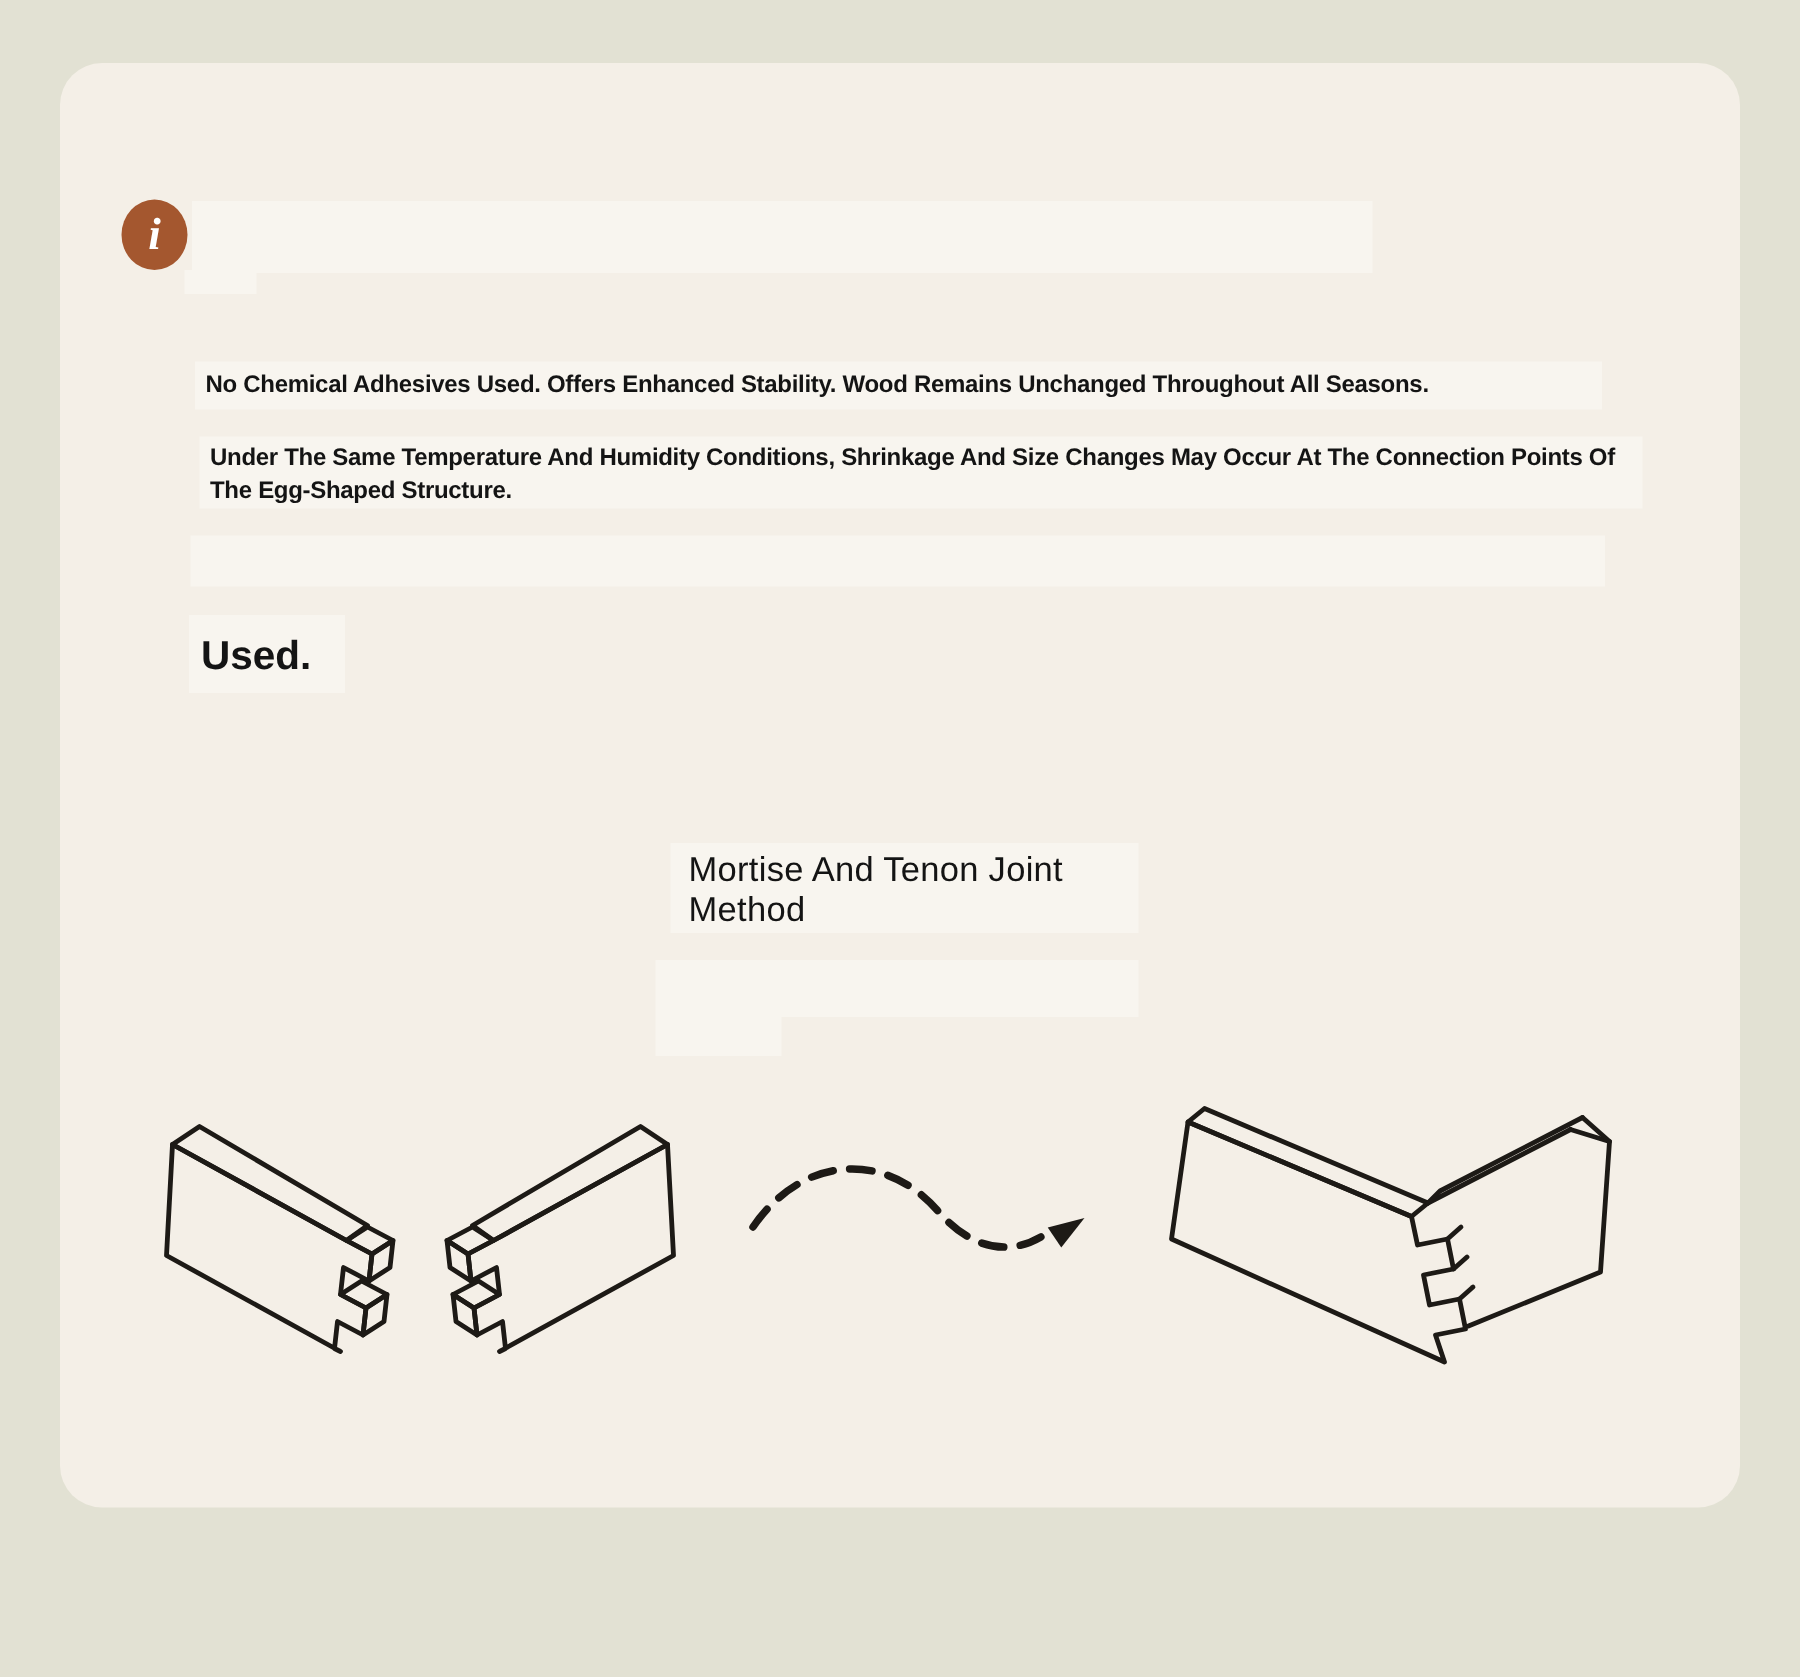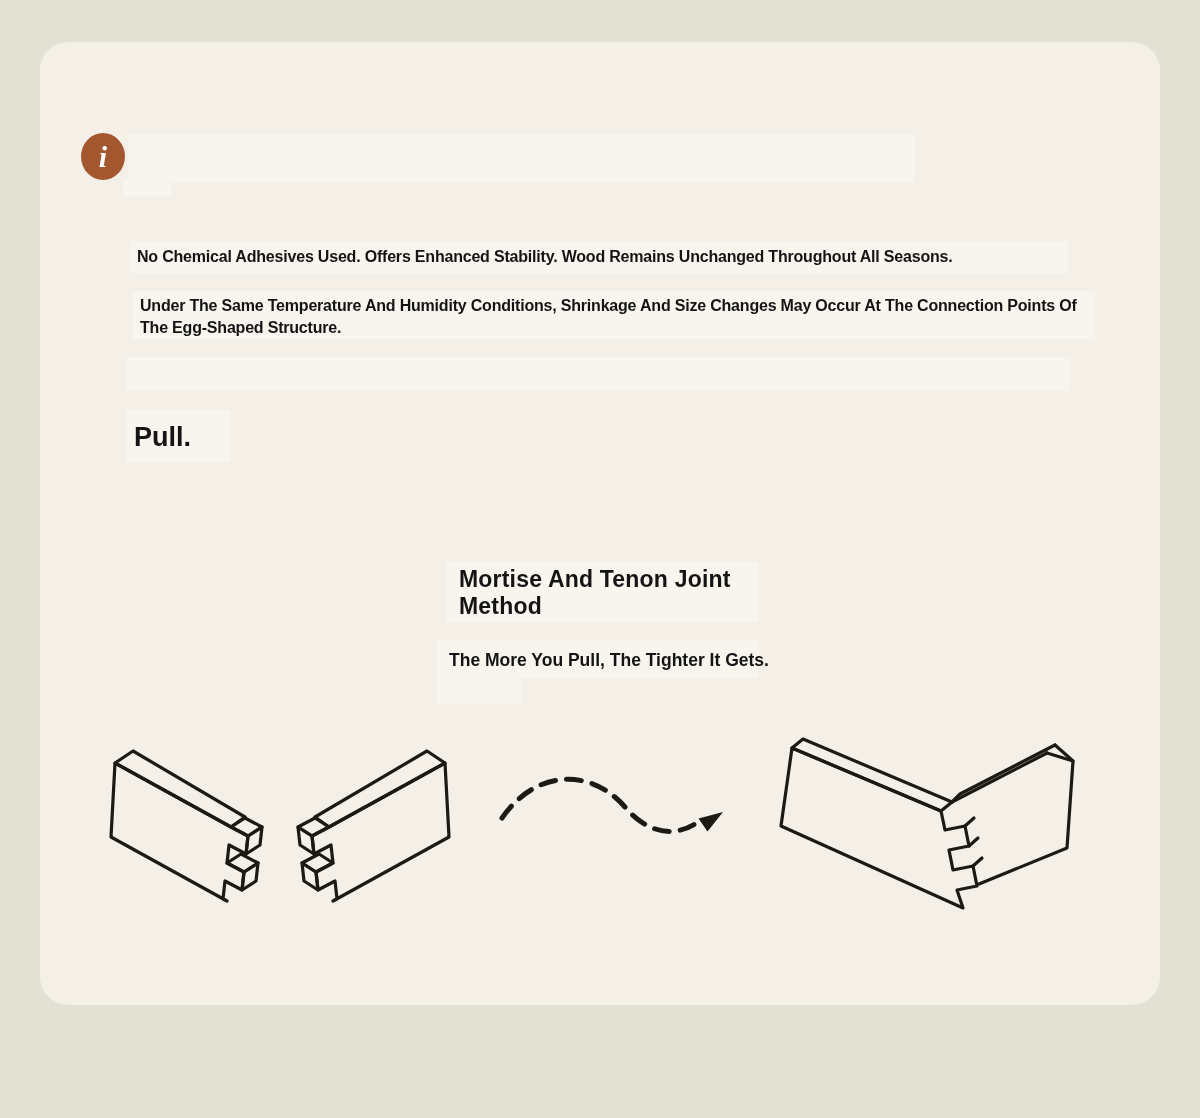--- a/index.html
+++ b/index.html
@@ -14,21 +14,21 @@
   .hl{position:absolute;background:var(--box_bg);}
   .info-icon{left:41px;top:91px;width:44px;height:47px;border-radius:50%;background:var(--accent);
              display:flex;align-items:center;justify-content:center;
              font-family:"Liberation Serif",serif;font-style:italic;font-weight:700;font-size:30px;color:#fff;}
   .title{left:100px;top:98px;font-size:29px;font-weight:700;color:var(--text);letter-spacing:.2px;white-space:nowrap;line-height:44px;}
   .para{color:var(--text);font-weight:700;letter-spacing:-.2px;}
   .p1{left:97px;top:199px;width:950px;font-size:16px;line-height:32px;}
   .p2{left:100px;top:253px;width:952px;font-size:16px;line-height:22px;}
   .p3{left:95px;top:322px;width:950px;font-size:16px;line-height:20px;}
   .loose{left:94px;top:375px;font-size:27px;font-weight:600;color:var(--text);line-height:40px;}
-  .section-heading{left:419px;top:524px;width:300px;font-size:23px;font-weight:700;color:var(--text);line-height:27px;letter-spacing:.2px;}
+  .section-heading{left:419px;top:524px;width:300px;font-size:23px;font-weight:400;color:var(--text);line-height:27px;letter-spacing:.2px;}
   .tagline{left:409px;top:605px;font-size:17.5px;font-weight:700;color:var(--text);line-height:26px;white-space:nowrap;}
   svg .line{stroke:var(--ink);stroke-width:3.2;fill:none;stroke-linejoin:round;stroke-linecap:round;}
   svg .dash{stroke:var(--ink);stroke-width:5;fill:none;stroke-linecap:round;stroke-dasharray:15 11;}
   svg .solid{fill:var(--ink);stroke:none;}
 </style>
 </head>
 <body>
 
 <div class="card">
 
@@ -39,24 +39,23 @@
   <div class="hl" style="left:87px;top:315px;width:943px;height:34px;"></div>
   <div class="hl" style="left:86px;top:368px;width:104px;height:52px;"></div>
   <div class="hl" style="left:407px;top:520px;width:312px;height:60px;"></div>
   <div class="hl" style="left:397px;top:598px;width:322px;height:38px;"></div>
   <div class="hl" style="left:397px;top:636px;width:84px;height:26px;"></div>
 
   <div class="abs info-icon">i</div>
 
   <div class="abs para p2">Under The Same Temperature And Humidity Conditions, Shrinkage And Size Changes May Occur At The Connection Points Of The Egg-Shaped Structure.</div>
   <div class="abs para p1">No Chemical Adhesives Used. Offers Enhanced Stability. Wood Remains Unchanged Throughout All Seasons.</div>
-  <div class="abs loose">Pull.</div>
+  <div class="abs loose">Used.</div>
 
   <div class="abs section-heading">Mortise And Tenon Joint Method</div>
-  <div class="abs tagline">The More You Pull, The Tighter It Gets.</div>
 
   <svg class="abs" style="left:50px;top:686px;" width="380" height="200" viewBox="0 0 380 200">
 
     <path class="line" d="M 25,35 L 43,23 L 155,89 L 141,99 Z"></path>
     <path class="line" d="M 25,35 L 141,99 L 158,108 L 156,126 L 139,117 L 137,135 L 154,144 L 152,162 L 135,153 L 133,171 L 137,173 L 21,109 Z"></path>
     <path class="line" d="M 141,99 L 155,90 L 172,99 L 158,108 Z"></path>
     <path class="line" d="M 158,108 L 172,99 L 170,117 L 156,126 Z"></path>
     <path class="line" d="M 137,135 L 151,126 L 168,135 L 154,144 Z"></path>
     <path class="line" d="M 154,144 L 168,135 L 166,153 L 152,162 Z"></path>
 

